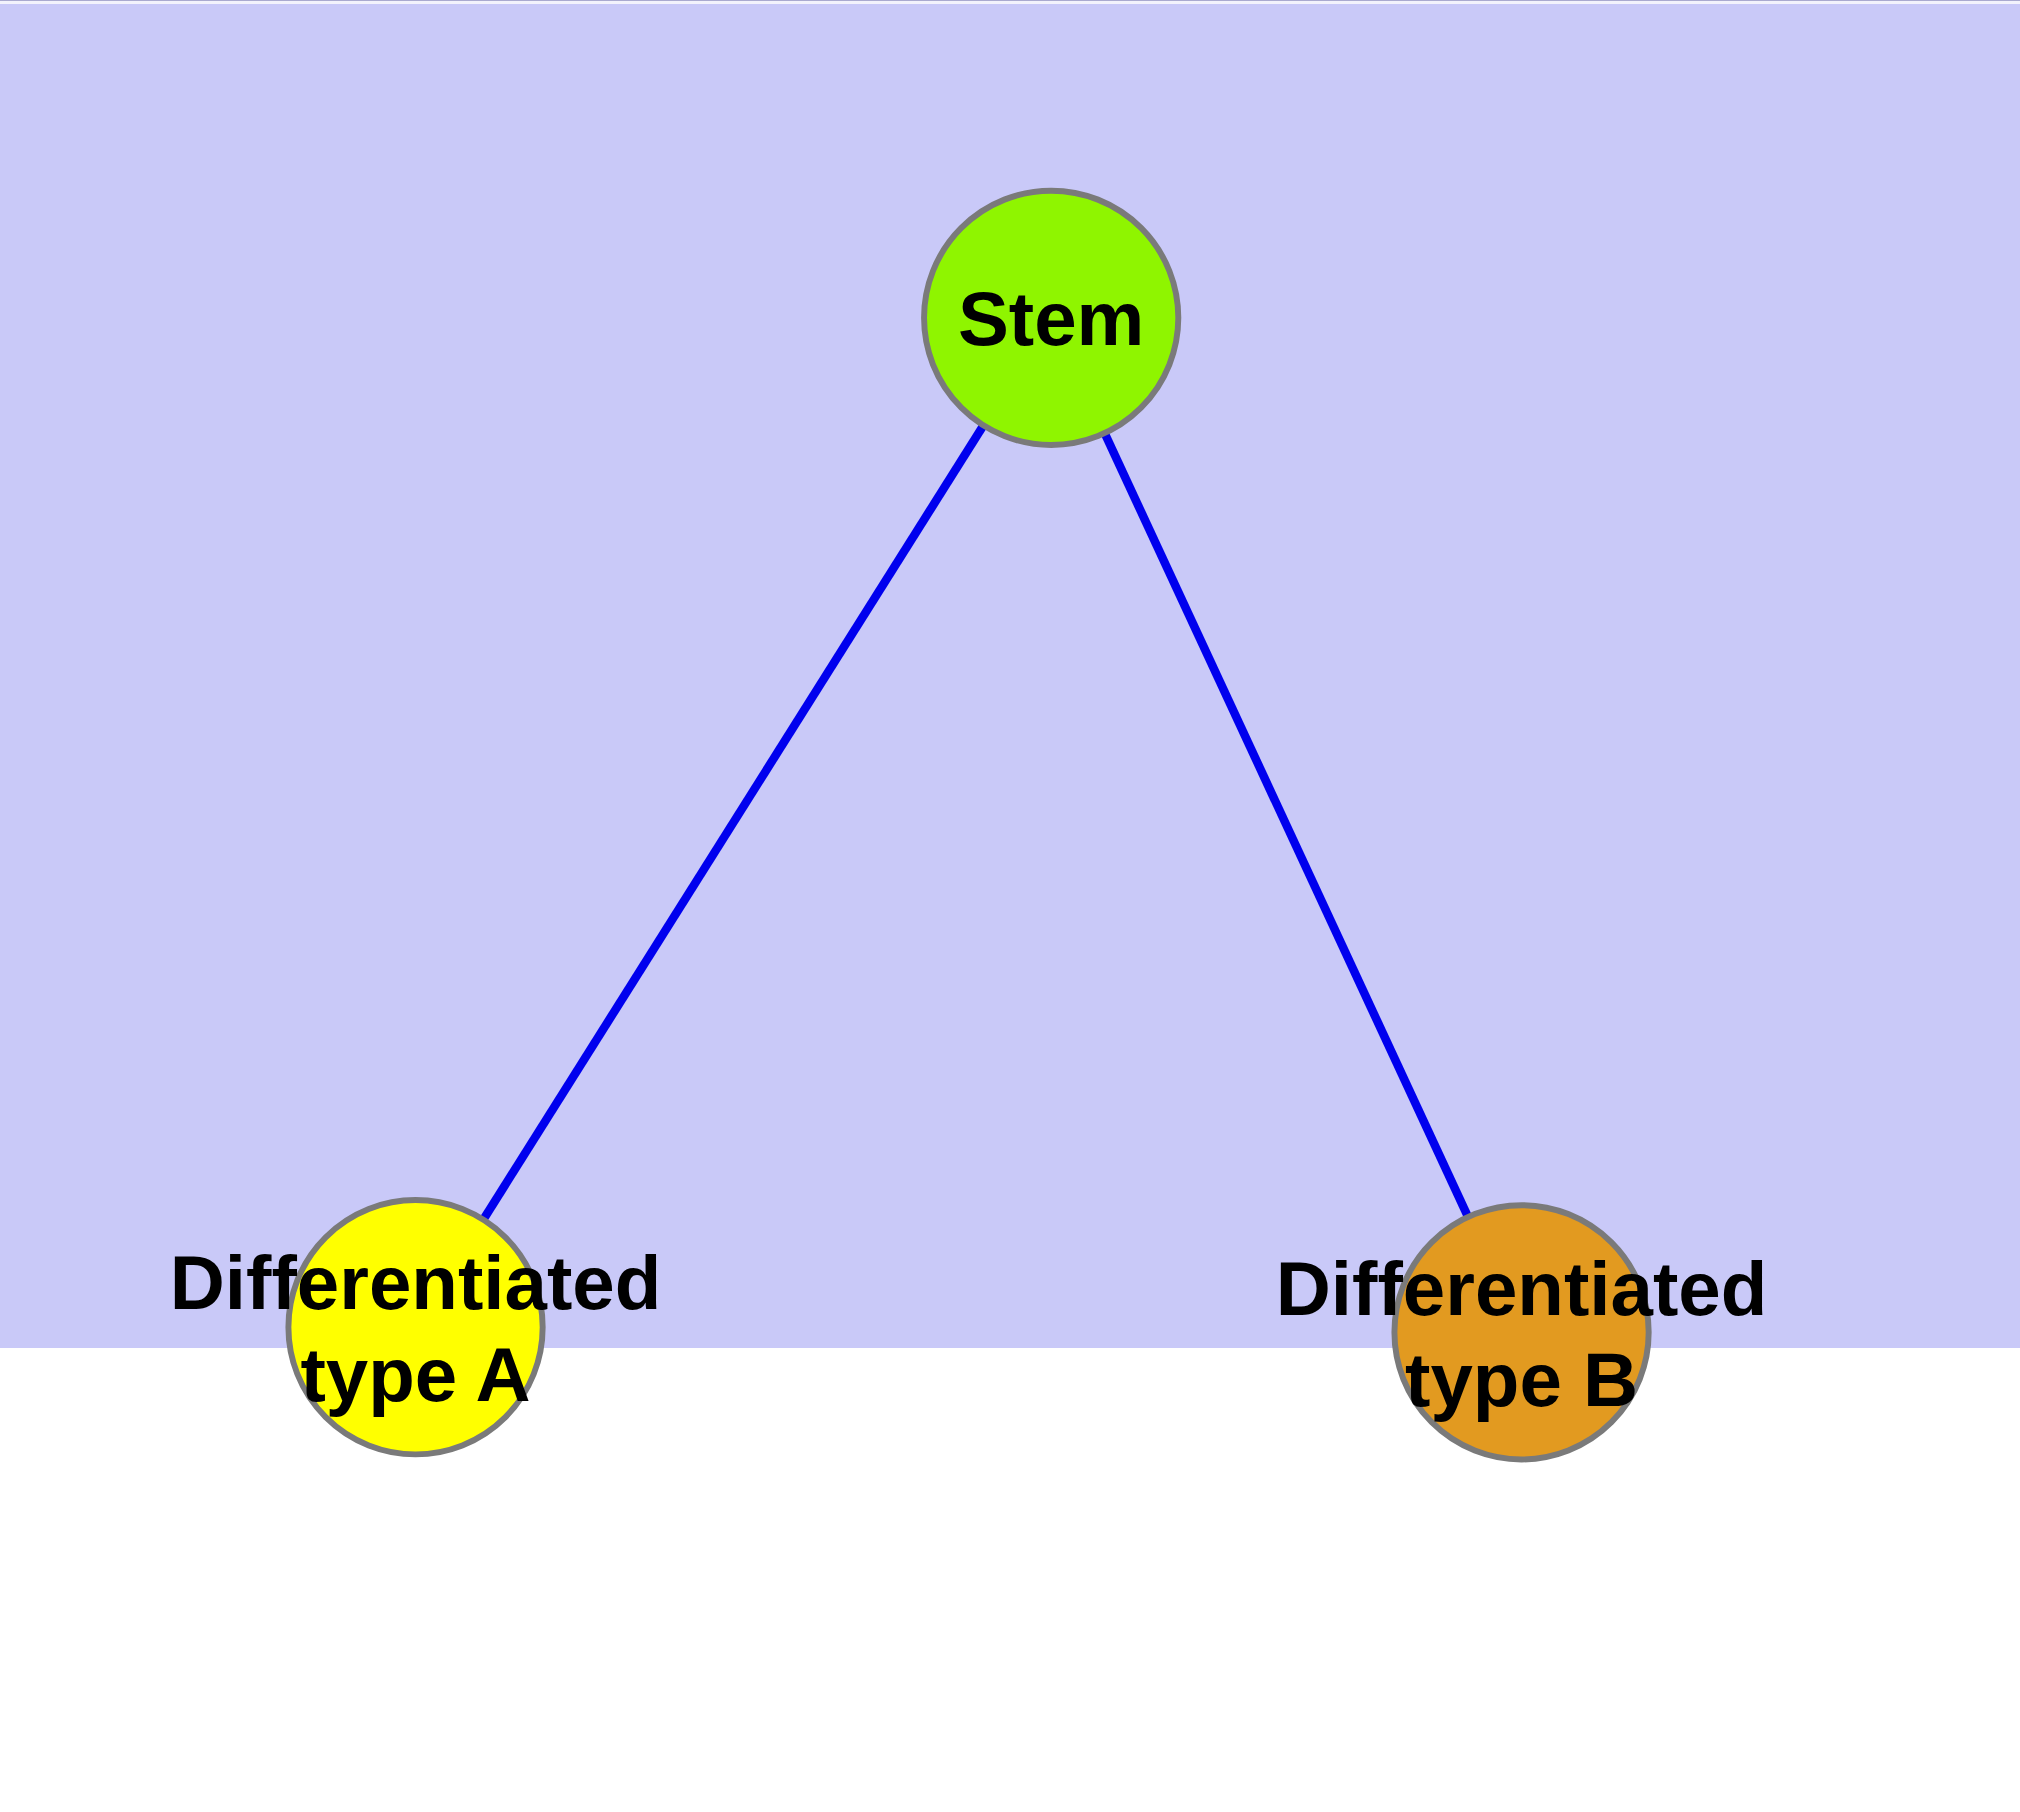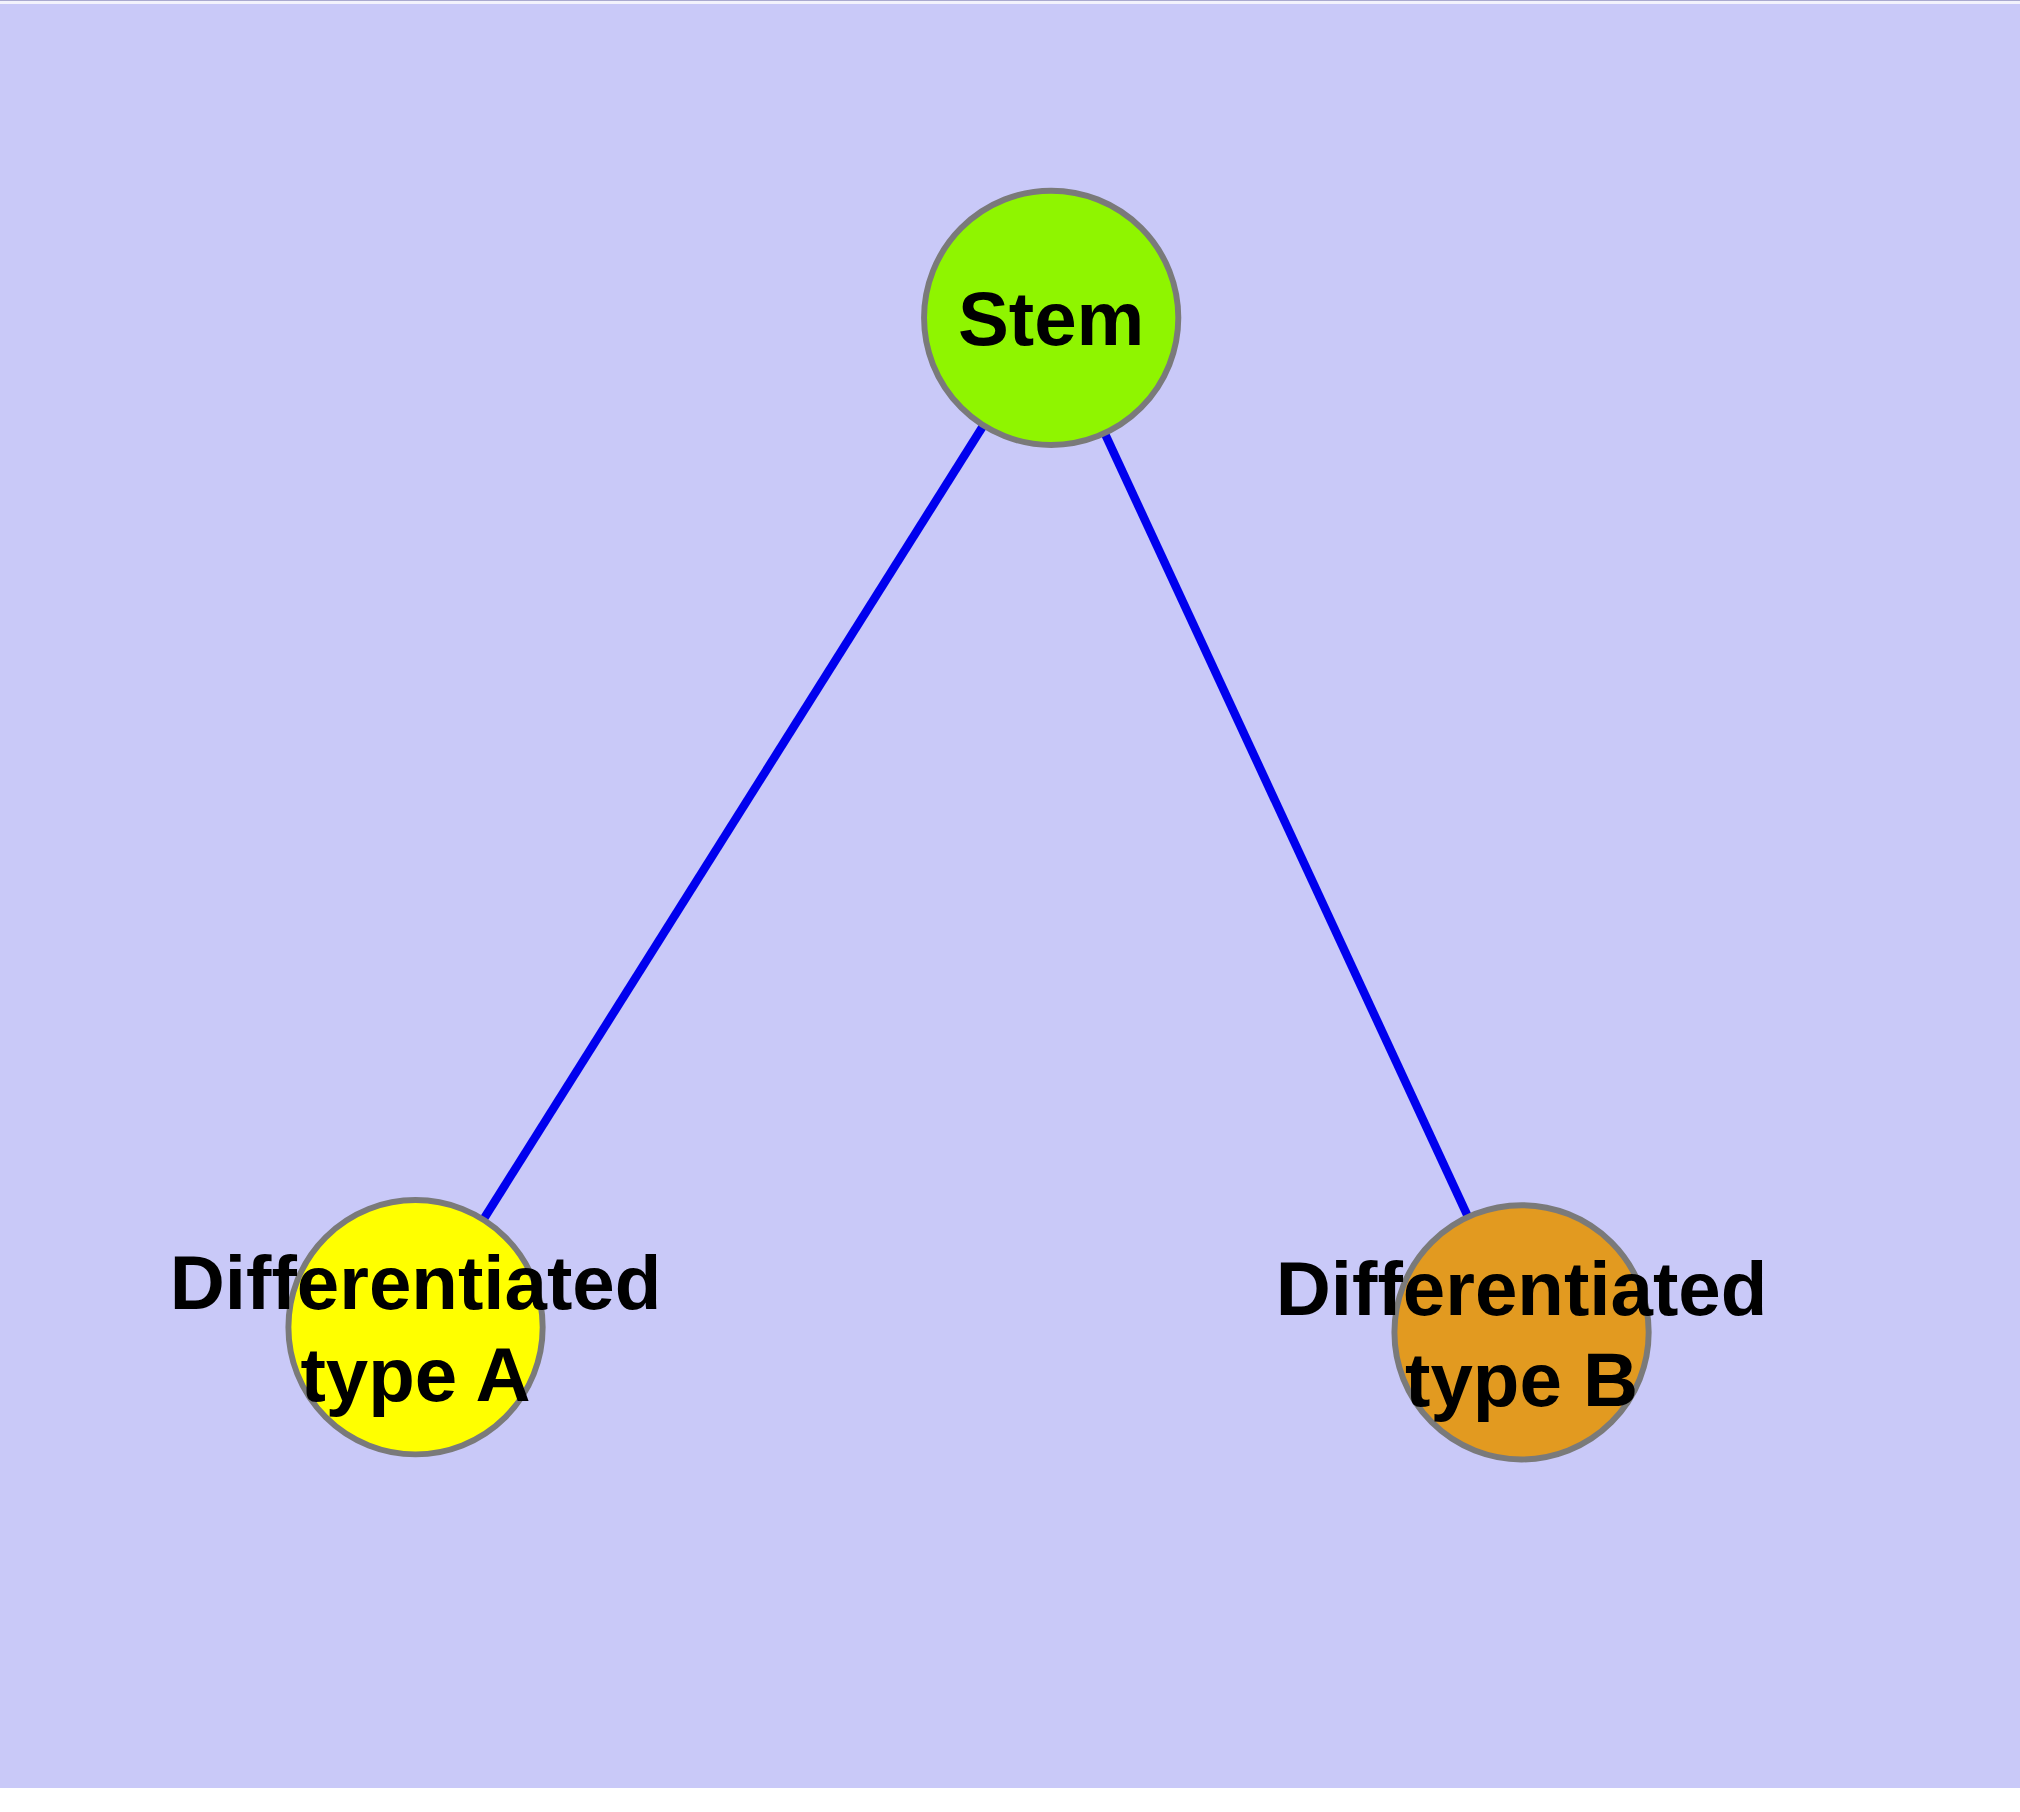--- a/index.html
+++ b/index.html
@@ -6,21 +6,21 @@
     margin: 0;
     padding: 0;
     width: 2021px;
     height: 1812px;
     overflow: hidden;
     font-family: "Liberation Sans", sans-serif;
   }
   .stage {
     position: relative;
     width: 2021px;
-    height: 1788px;
+    height: 1348px;
     background: #C9C9F8;
   }
   .top-edge {
     position: absolute;
     top: 0; left: 0; right: 0;
     height: 4.2px;
     background: #F2F2FC;
     border-top: 1.7px solid #A9A9CF;
     box-sizing: border-box;
   }

